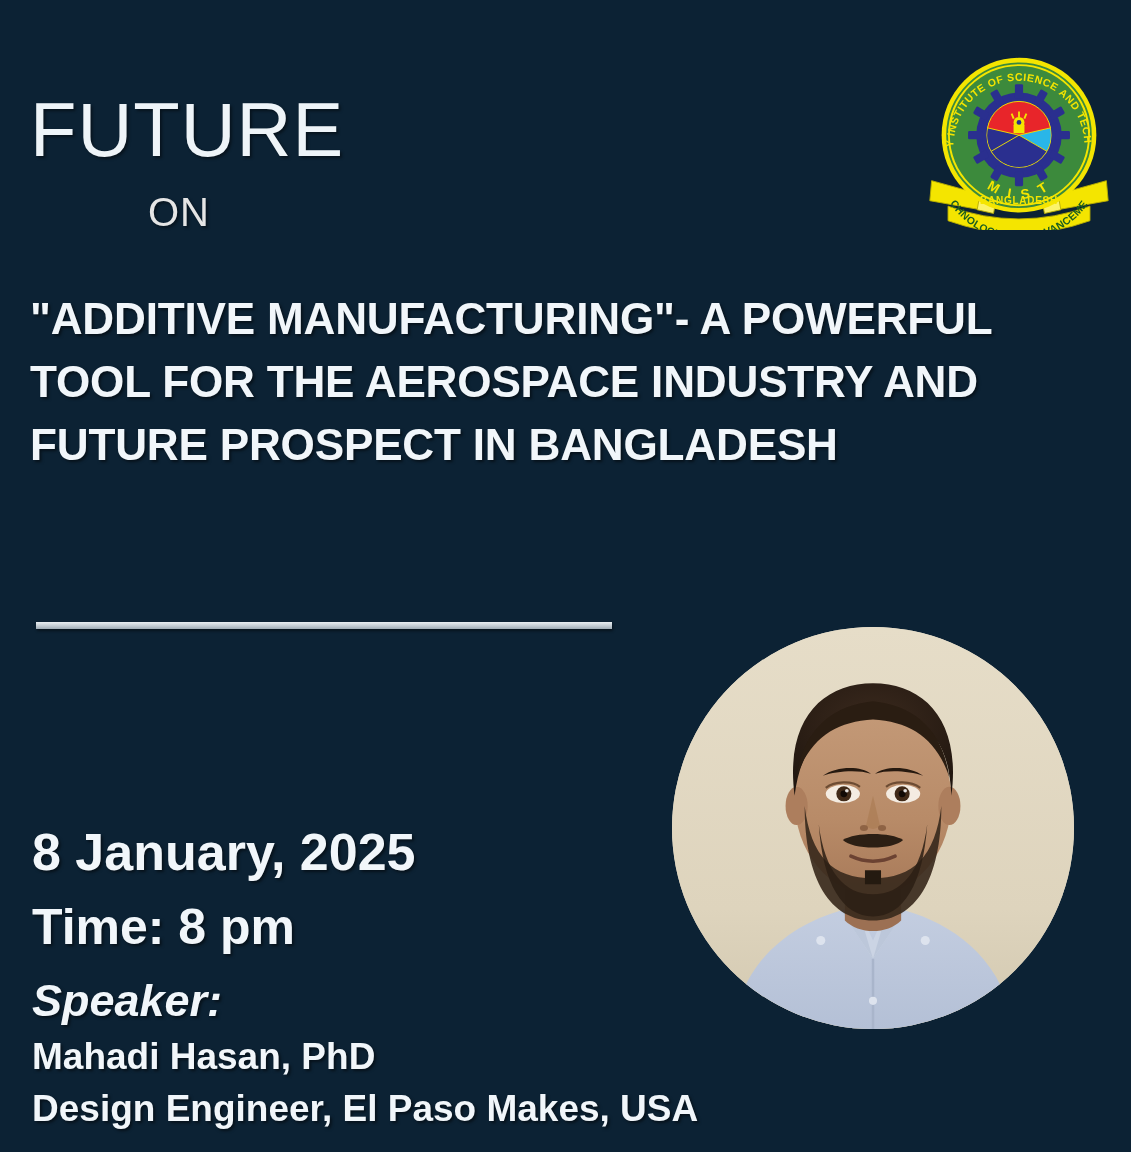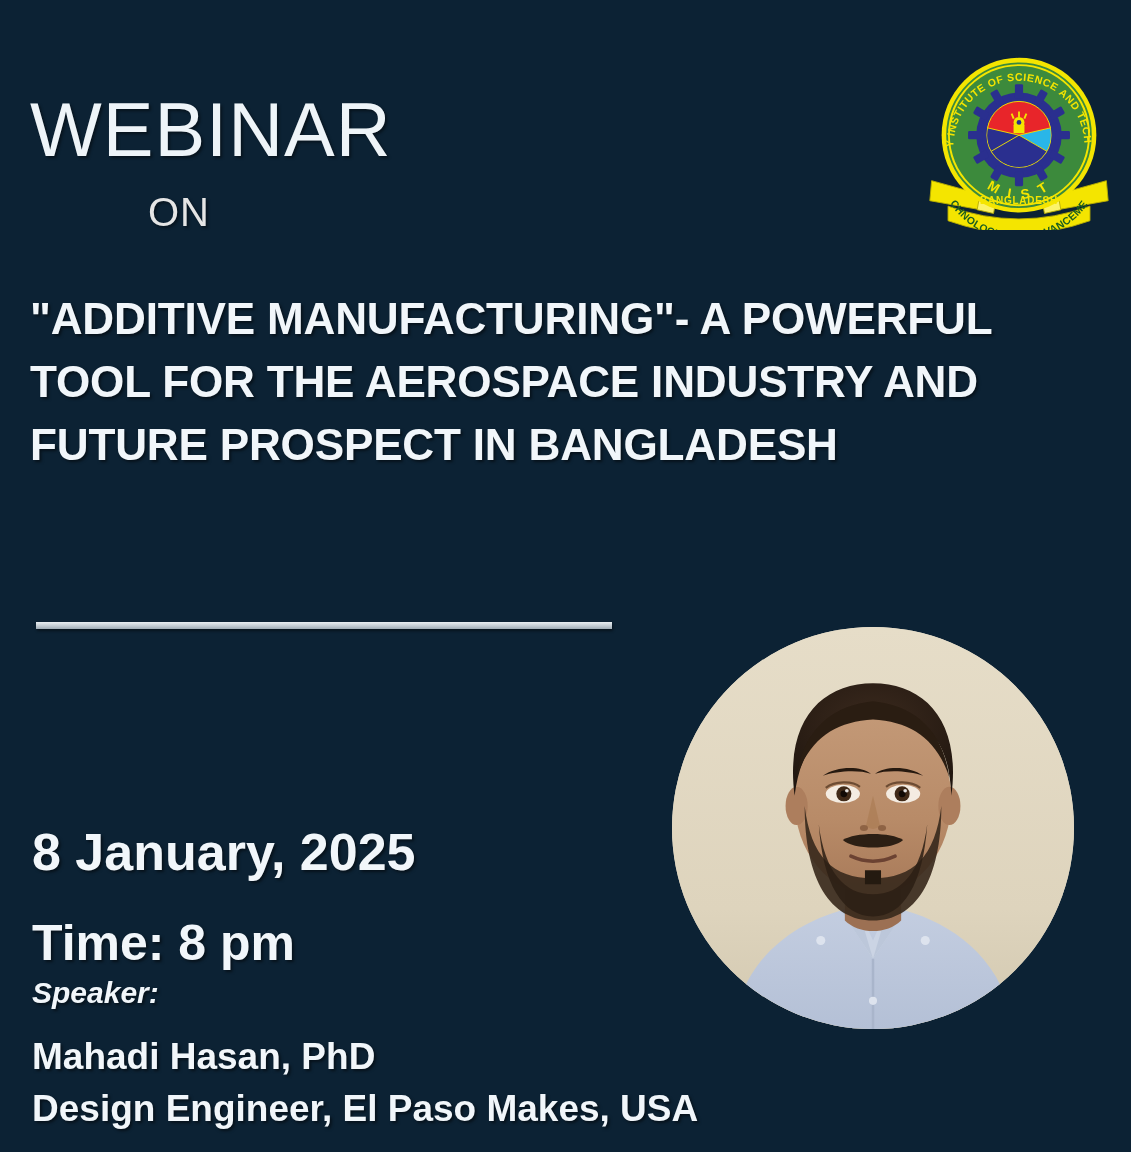--- a/index.html
+++ b/index.html
@@ -84,29 +84,28 @@
   }
   #time-text {
     position: absolute;
     left: 32px;
     top: 902px;
     font-size: 50px;
     line-height: 1;
     font-weight: 700;
     color: #f1f6fa;
     text-shadow: 2px 2px 3px rgba(0,0,0,0.5);
-    margin-top: 16px;
   }
 
   
   #speaker-label {
     position: absolute;
     left: 32px;
     top: 978px;
-    font-size: 30px;
+    font-size: 45px;
     line-height: 1;
     font-weight: 700;
     font-style: italic;
     color: #f1f6fa;
     text-shadow: 2px 2px 3px rgba(0,0,0,0.5);
   }
   #speaker-name {
     position: absolute;
     left: 32px;
     top: 1038px;
@@ -225,21 +224,21 @@
 
       <g>
         <path d="M 22 178 Q 100 206 178 178 L 178 194 Q 100 222 22 194 Z" fill="#f4e500" stroke="#b9ae00" stroke-width="1"></path>
         <text font-family="Liberation Sans, sans-serif" font-size="11.5" font-weight="bold" fill="#1b5e20" letter-spacing="0.4">
           <textPath href="#arcMotto" startOffset="50%" text-anchor="middle">TECHNOLOGY FOR ADVANCEMENT</textPath>
         </text>
       </g>
     </svg>
   </div>
 
-  <div id="webinar-title">WEBINAR</div>
+  <div id="webinar-title">FUTURE</div>
   <div id="webinar-on">ON</div>
 
   <div id="headline">
     <div class="headline-line">"ADDITIVE MANUFACTURING"- A POWERFUL</div>
     <div class="headline-line">TOOL FOR THE AEROSPACE INDUSTRY AND</div>
     <div class="headline-line">FUTURE PROSPECT IN BANGLADESH</div>
   </div>
 
   <div id="divider"></div>
 

